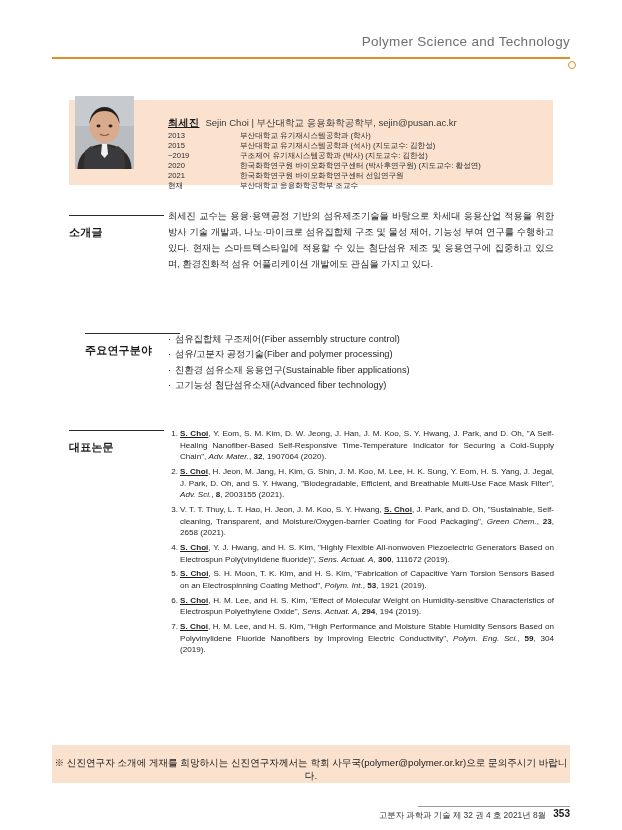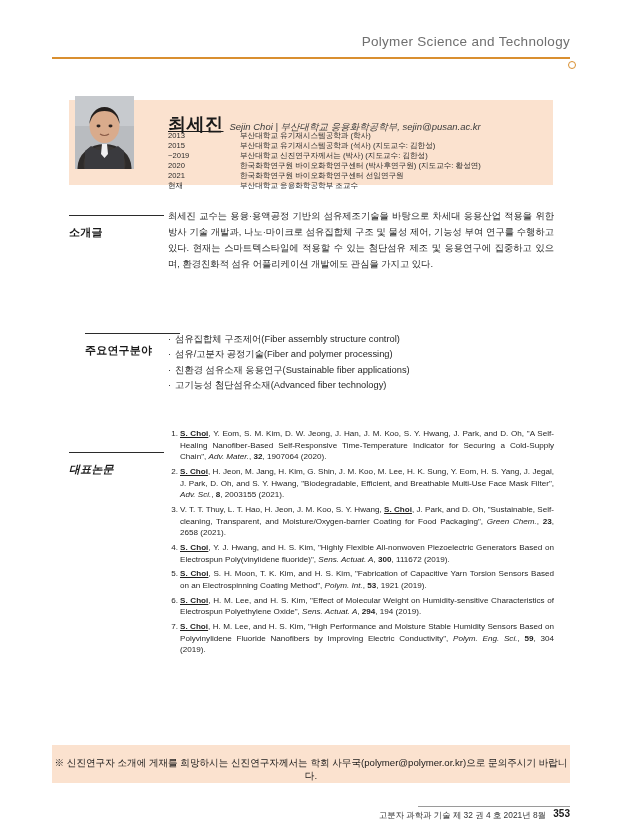--- a/index.html
+++ b/index.html
@@ -80,31 +80,30 @@
   }
   .photo-svg { display:block; }
 
   .name-line {
     position: absolute;
     left: 168px;
     top: 112px;
     white-space: nowrap;
   }
   .name-ko {
-    font-size: 18px;
+    font-size: 10px;
     font-weight: bold;
     color: #1a1a1a;
     letter-spacing: 0.5px;
     text-decoration: underline;
   }
   .name-meta {
     font-size: 9.5px;
     color: #3b3b3b;
     margin-left: 6px;
-    font-style: italic;
   }
 
   .career {
     position: absolute;
     left: 168px;
     top: 131px;
     font-size: 7.6px;
     line-height: 10.1px;
     color: #2b2b2b;
   }
@@ -146,21 +145,21 @@
   #research-label { top: 333px; margin-left: 16px; }
   #research-body  { top: 332px; }
   .research-list { list-style: none; margin: 0; padding: 0; }
   .research-list li {
     font-size: 9.3px;
     line-height: 15.4px;
     white-space: nowrap;
   }
   .bullet-dot { margin-right: 4px; }
 
-  #papers-label { top: 452px; font-style: italic; }
+  #papers-label { top: 430px; }
   #papers-body  { top: 428px; }
   .paper-list {
     margin: 0;
     padding: 0;
     list-style: none;
     font-size: 8.1px;
     line-height: 11.6px;
     color: #1f1f1f;
   }
   .paper-list li {
@@ -255,21 +254,21 @@
     </svg>
   </div>
 
   <div class="name-line">
     <span class="name-ko">최세진</span><span class="name-meta">Sejin Choi | 부산대학교 응용화학공학부, sejin@pusan.ac.kr</span>
   </div>
 
   <div class="career">
     <span class="career-row"><span class="career-year">2013</span><span>부산대학교 유기재시스템공학과 (학사)</span></span>
     <span class="career-row"><span class="career-year">2015</span><span>부산대학교 유기재시스템공학과 (석사) (지도교수: 김한성)</span></span>
-    <span class="career-row"><span class="career-year">~2019</span><span>부산대학교 신진연구자께서는 (박사) (지도교수: 김한성)</span></span>
+    <span class="career-row"><span class="career-year">~2019</span><span>구조제어 유기재시스템공학과 (박사) (지도교수: 김한성)</span></span>
     <span class="career-row"><span class="career-year">2020</span><span>한국화학연구원 바이오화학연구센터 (박사후연구원) (지도교수: 황성연)</span></span>
     <span class="career-row"><span class="career-year">2021</span><span>한국화학연구원 바이오화학연구센터 선임연구원</span></span>
     <span class="career-row"><span class="career-year">현재</span><span>부산대학교 응용화학공학부 조교수</span></span>
   </div>
 
   <div class="section-label" id="intro-label">소개글</div>
   <div class="section-body" id="intro-body">최세진 교수는 용융·용액공정 기반의 섬유제조기술을 바탕으로 차세대 응용산업 적용을 위한 방사 기술 개발과, 나노·마이크로 섬유집합체 구조 및 물성 제어, 기능성 부여 연구를 수행하고 있다. 현재는 스마트텍스타일에 적용할 수 있는 첨단섬유 제조 및 응용연구에 집중하고 있으며, 환경친화적 섬유 어플리케이션 개발에도 관심을 가지고 있다.</div>
 
   <div class="section-label" id="research-label">주요연구분야</div>
   <div class="section-body" id="research-body">

